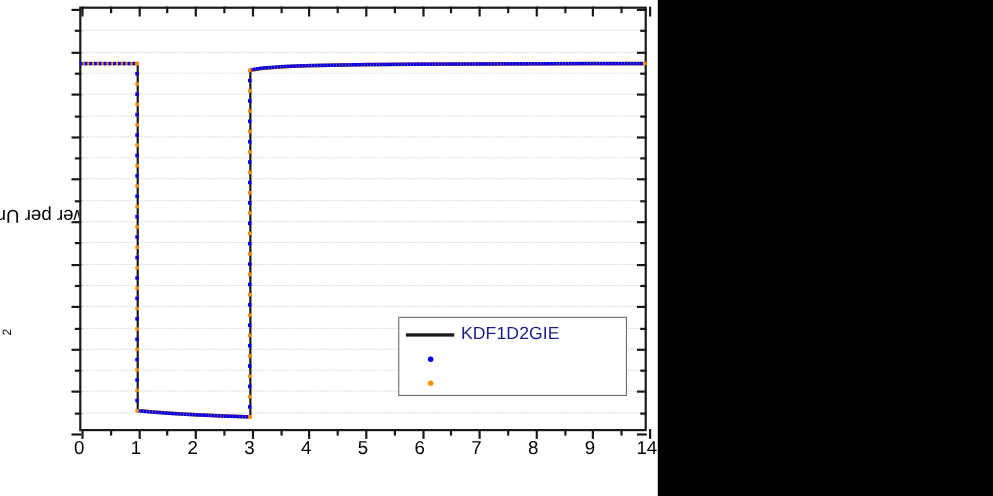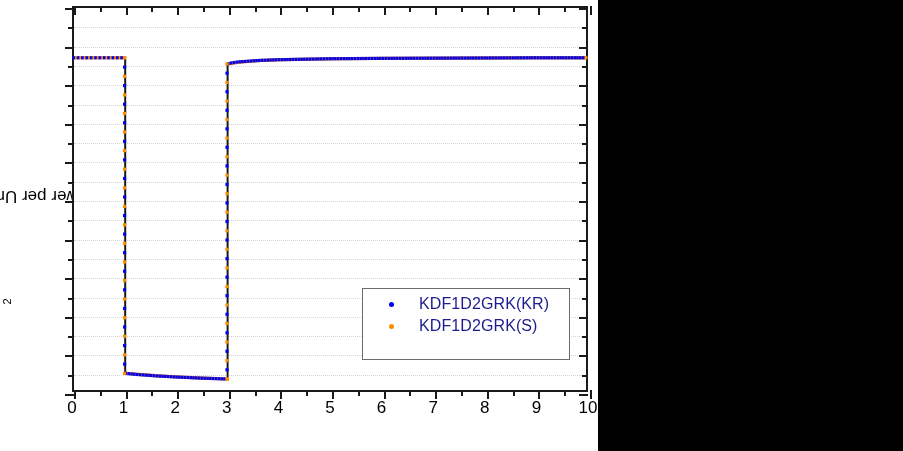--- a/index.html
+++ b/index.html
@@ -594,38 +594,42 @@
         <div class="xtick-maj-t" style="left: 464.4px;"></div>
         <div class="xtick-min" style="left: 490.2px;"></div>
         <div class="xtick-min-t" style="left: 490.2px;"></div>
         <div class="xtick-maj" style="left: 516px;"></div>
         <div class="xtick-maj-t" style="left: 516px;"></div>
       </div>
 
     <div id="legend">
       <div class="lg-row">
         <span class="lg-key">
+            <span class="lg-line"></span>
+          </span>
+        <span class="lg-lab">KDF1D2GIE</span>
+      </div>
+      <div class="lg-row">
+        <span class="lg-key">
             <span class="lg-dot" style="background:#0000ee"></span>
           </span>
-        <span class="lg-lab">KDF1D2GRK(KR)</span>
       </div>
       <div class="lg-row">
         <span class="lg-key">
             <span class="lg-dot" style="background:#ff8c00"></span>
           </span>
-        <span class="lg-lab">KDF1D2GRK(S)</span>
       </div>
       </div>
   <div class="xtick-lab" style="left: 72px;">0</div>
       <div class="xtick-lab" style="left: 123.6px;">1</div>
       <div class="xtick-lab" style="left: 175.2px;">2</div>
       <div class="xtick-lab" style="left: 226.8px;">3</div>
       <div class="xtick-lab" style="left: 278.4px;">4</div>
       <div class="xtick-lab" style="left: 330px;">5</div>
       <div class="xtick-lab" style="left: 381.6px;">6</div>
       <div class="xtick-lab" style="left: 433.2px;">7</div>
       <div class="xtick-lab" style="left: 484.8px;">8</div>
       <div class="xtick-lab" style="left: 536.4px;">9</div>
-      <div class="xtick-lab" style="left: 588px;">10</div>
+      <div class="xtick-lab" style="left: 588px;">14</div>
     </div>
 
   <div id="black-band"></div>
 </div>
 
 </body></html>

